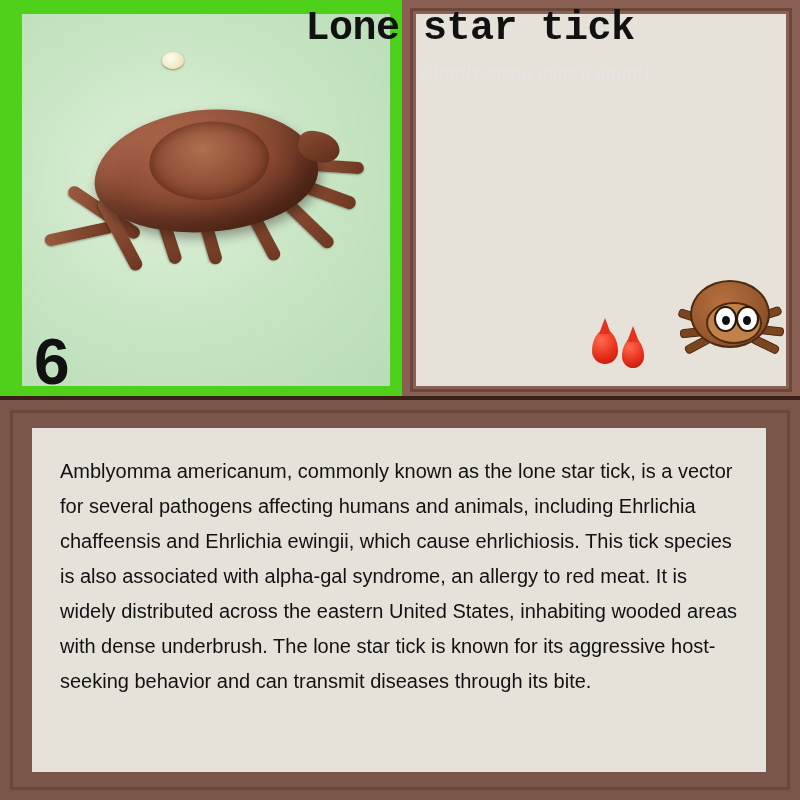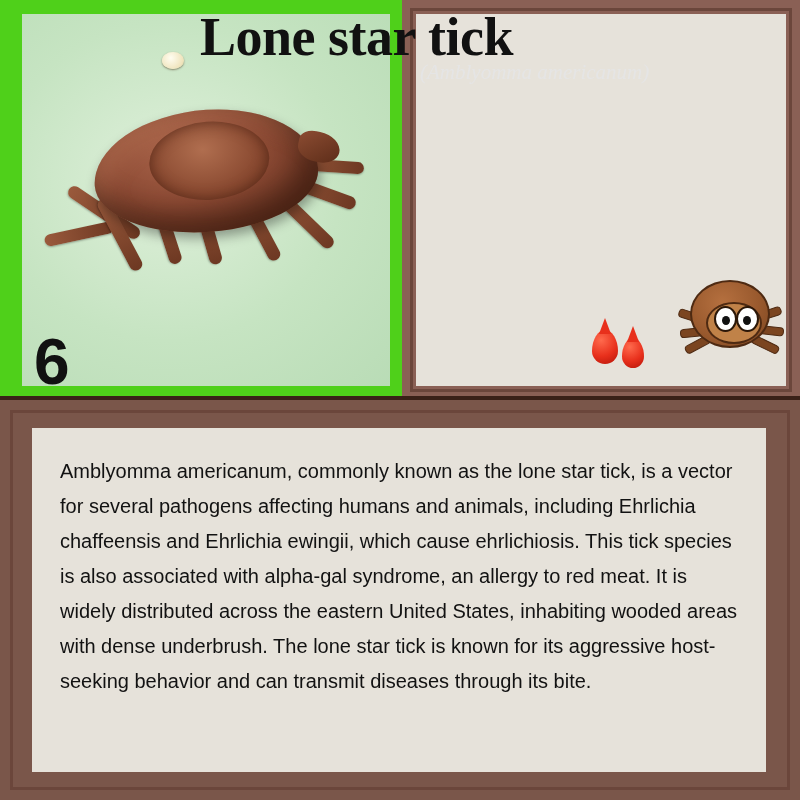--- a/index.html
+++ b/index.html
@@ -128,24 +128,25 @@
     font-family: "Liberation Sans", sans-serif;
     line-height: 1;
   }
 
   
   .title {
     position: absolute;
     left: 200px;
     top: 6px;
     width: 540px;
-    font-size: 54px;
+    text-align: center;
+    font-size: 40px;
     font-weight: bold;
     color: #111;
-    font-family: Liberation Serif, serif;
+    font-family: Liberation Mono, monospace;
     letter-spacing: -0.5px;
     white-space: nowrap;
   }
   .sciname {
     position: absolute;
     left: 420px;
     top: 60px;
     width: 360px;
     text-align: left;
     font-size: 21px;

